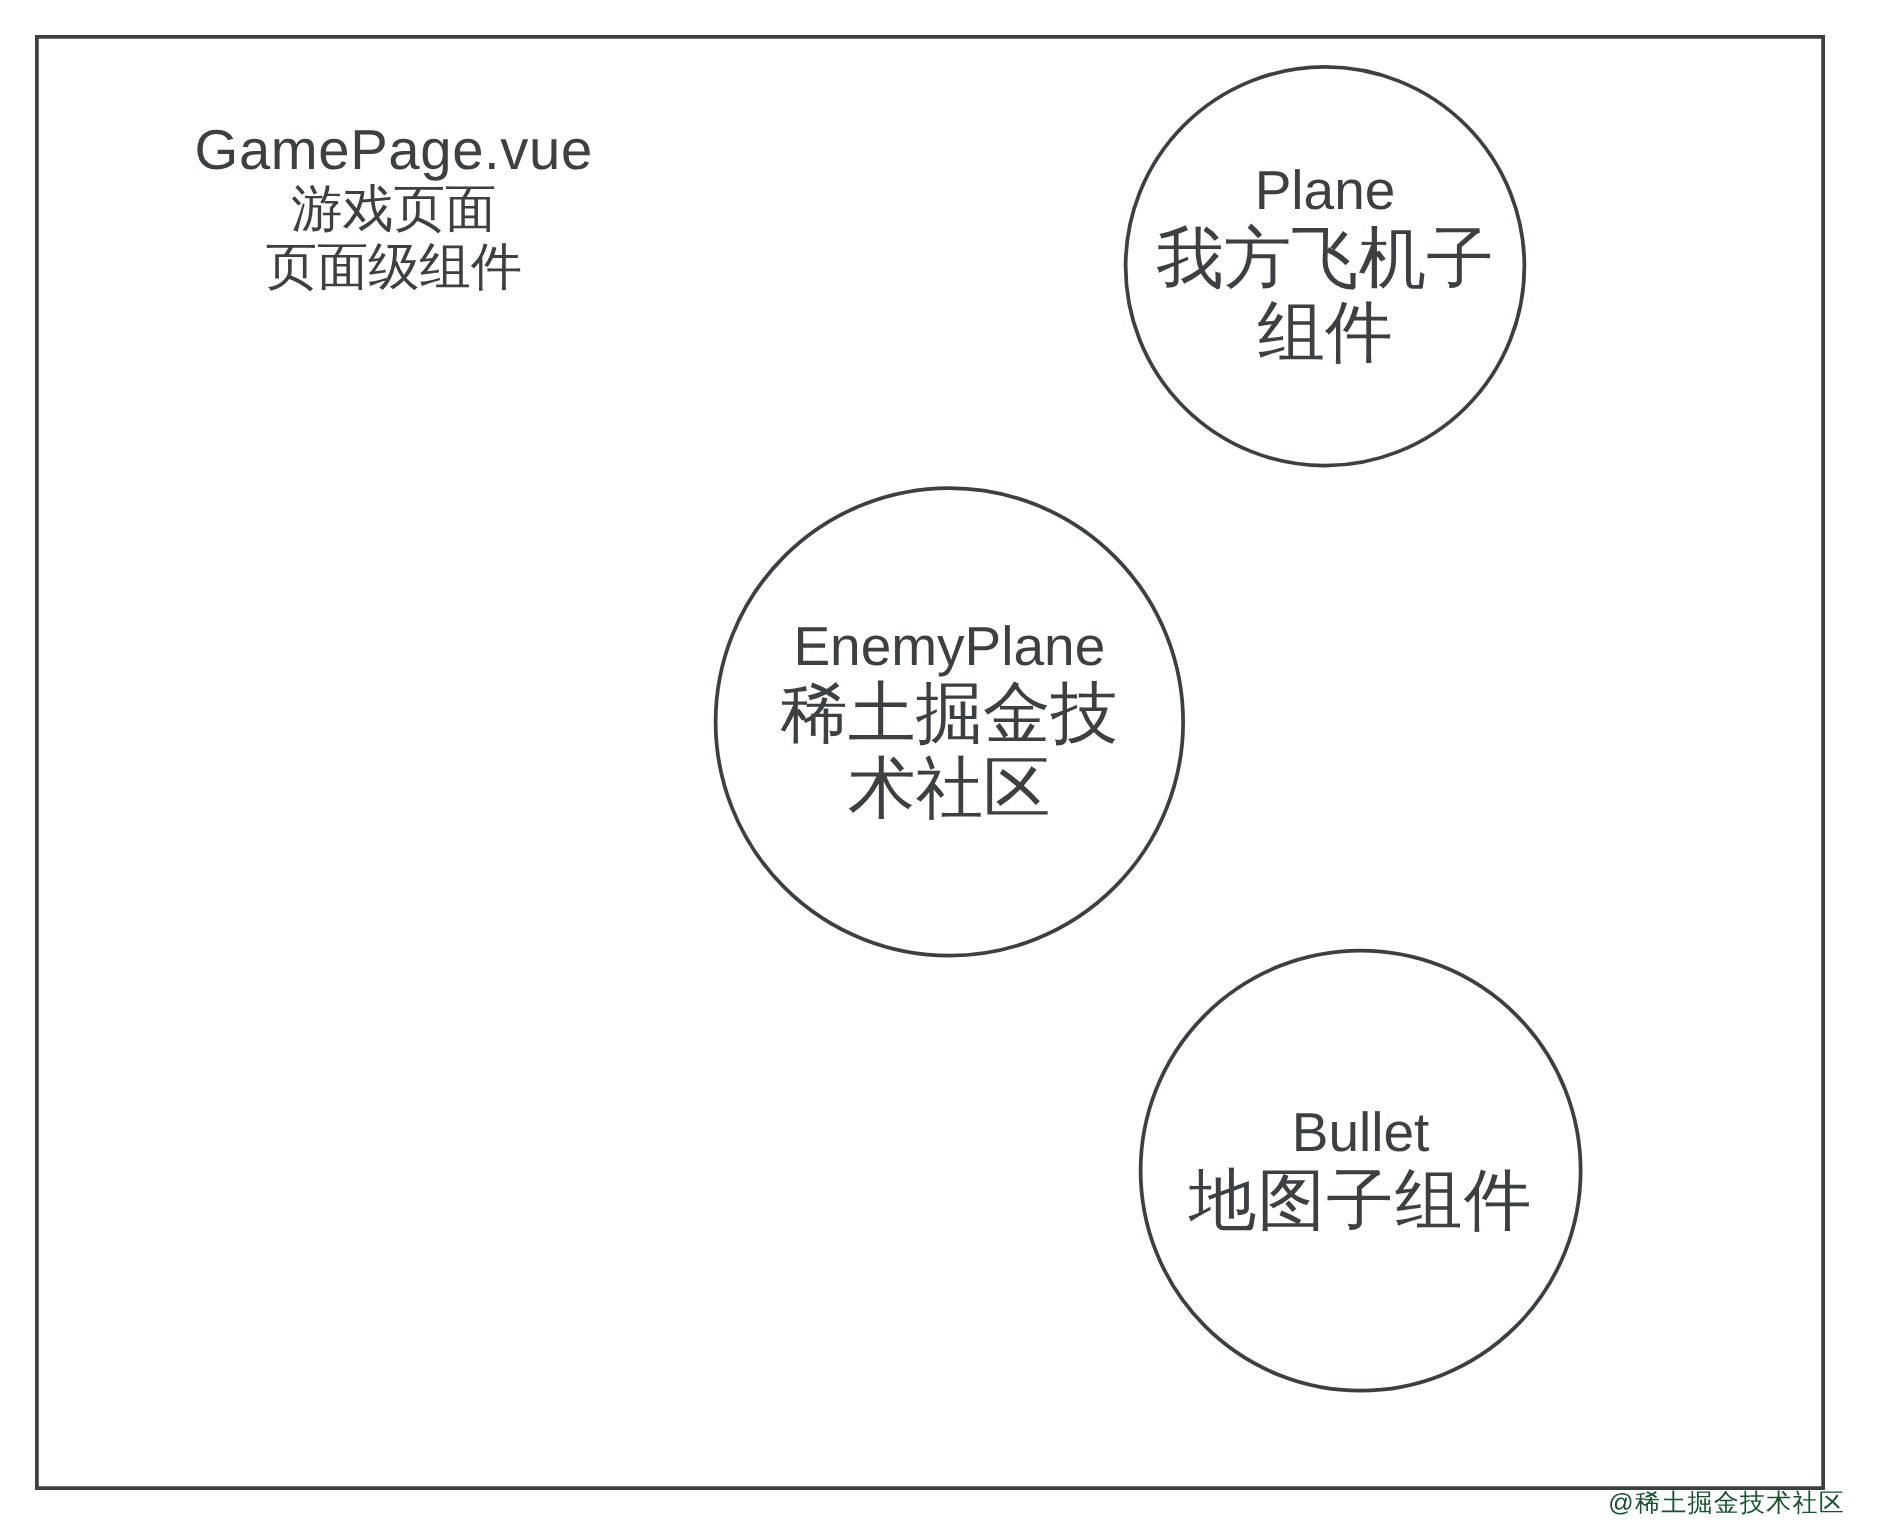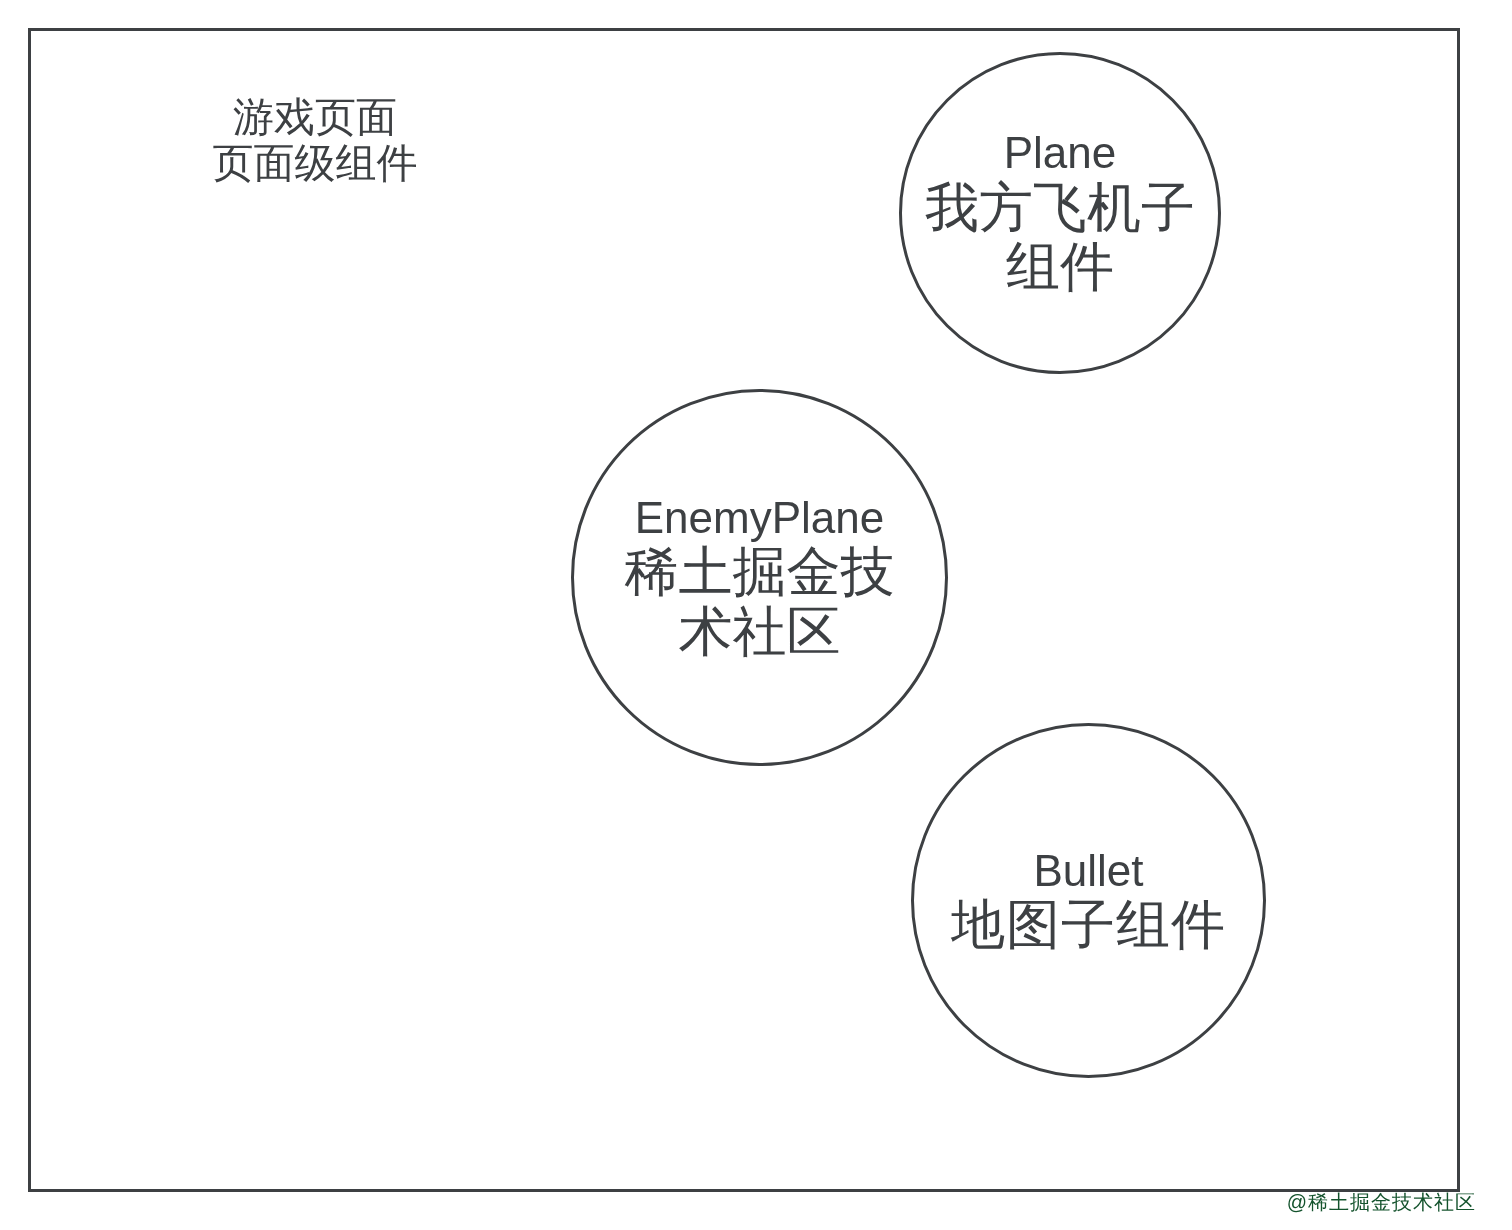--- a/index.html
+++ b/index.html
@@ -81,21 +81,21 @@
     height: 377px;
   }
   #node-mao {
     left: 122px;
     top: 537px;
     width: 330px;
     height: 330px;
   }
   #node-bullet {
     left: 911px;
-    top: 723px;
+    top: 759px;
     width: 355px;
     height: 355px;
   }
   #node-bullet .node-desc { letter-spacing: 1px; }
   .watermark {
     position: absolute;
     right: 36px;
     bottom: 14px;
     font-size: 20px;
     color: #14532d;
@@ -103,20 +103,21 @@
   }
 </style>
 </head>
 <body>
 
 <div id="canvas">
 
   <div class="outer-box"></div>
 
   <div class="page-label">
+    <div class="title">GamePage.vue</div>
     <div class="sub">游戏页面</div>
     <div class="sub">页面级组件</div>
   </div>
 
   <div class="node" id="node-plane">
     <div class="node-title">Plane</div>
     <div class="node-desc">我方飞机子组件</div>
   </div>
 
   <div class="node" id="node-enemy">

